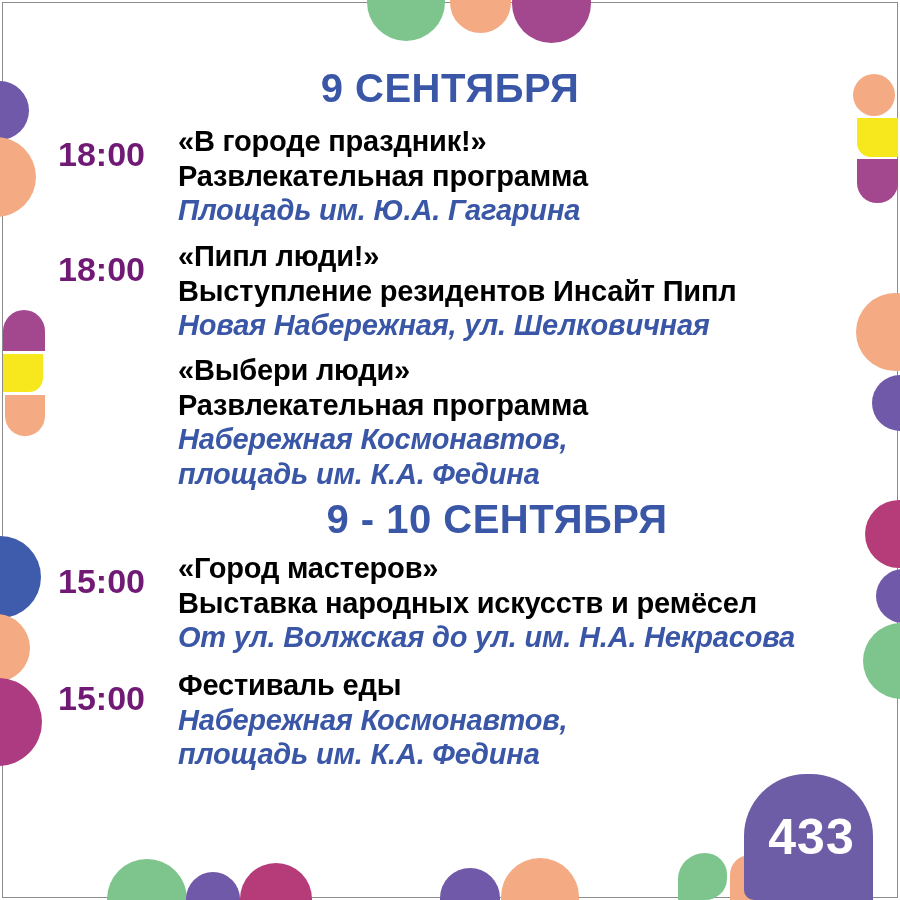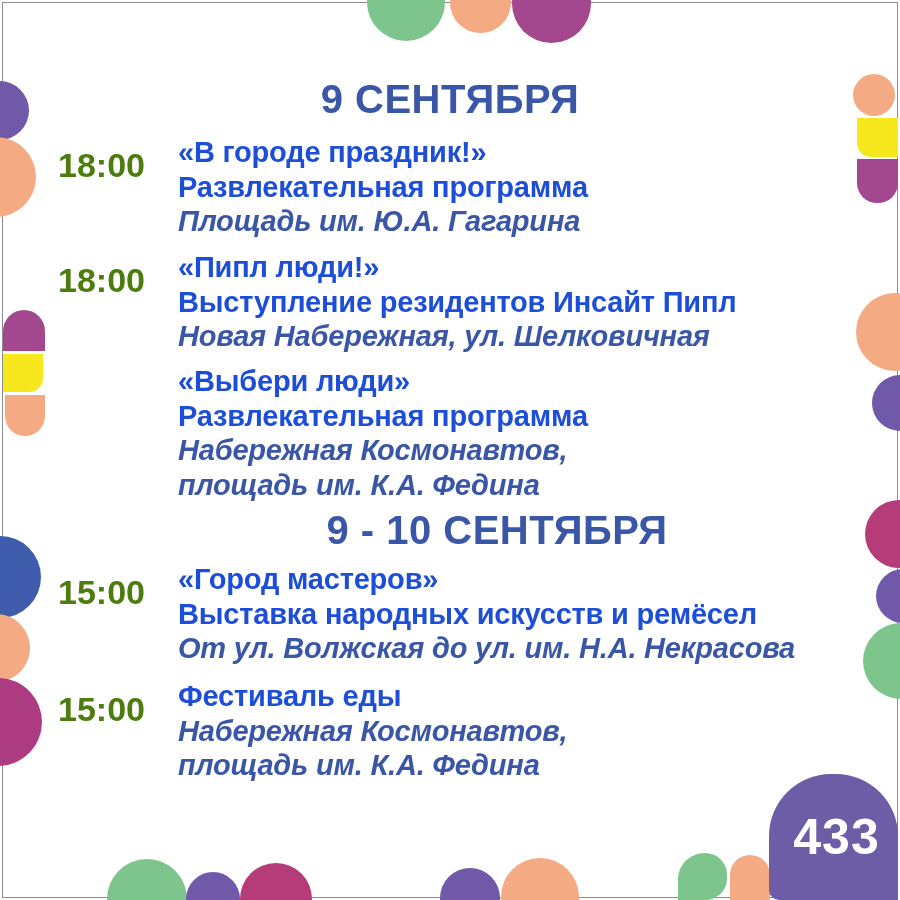--- a/index.html
+++ b/index.html
@@ -23,21 +23,21 @@
   .green   { background: #7dc58d; }
   .peach   { background: #f4aa82; }
   .plum    { background: #a3488f; }
   .raspberry { background: #b53c78; }
   .magenta { background: #ad3b81; }
   .violet  { background: #7059a8; }
   .blue    { background: #3f5cac; }
   .yellow  { background: #f6e81c; }
   .blobpurple { background: #6d5ca6; }
 
-  .content { position: absolute; left: 0; top: 0; width: 900px; height: 724px; z-index: 3; margin-top: 11px; }
+  .content { position: absolute; left: 0; top: 0; width: 900px; height: 724px; z-index: 3; }
 
   .section-title {
     position: absolute;
     left: 0; width: 900px;
     text-align: center;
     color: #3a56a6;
     font-size: 40px;
     line-height: 44px;
     letter-spacing: 0.5px;
   }
@@ -49,36 +49,36 @@
   .e2 { top: 239px; }
   .e3 { top: 353px; }
   .e4 { top: 551px; }
   .e5 { top: 668px; }
 
   .event-time {
     position: absolute;
     left: 50px; top: 13px;
     width: 95px;
     text-align: right;
-    color: #4d7c0f;
+    color: #701a75;
     font-size: 34px;
     line-height: 34.5px;
   }
   .event-body {
     margin-left: 178px;
     font-size: 29px;
     line-height: 34.5px;
     letter-spacing: -0.2px;
   }
-  .event-name, .event-desc { color: #1d4ed8; }
+  .event-name, .event-desc { color: #000000; }
   .event-loc  { color: #3a56a6; font-style: italic; }
 
   .page-badge {
     position: absolute;
-    left: 769px; top: 774px;
+    left: 744px; top: 774px;
     width: 129px; height: 126px;
     border-radius: 62px 62px 0 10px;
     display: flex;
     align-items: center;
     justify-content: center;
     z-index: 4;
   }
   .page-badge span {
     color: #ffffff;
     font-size: 50px;

